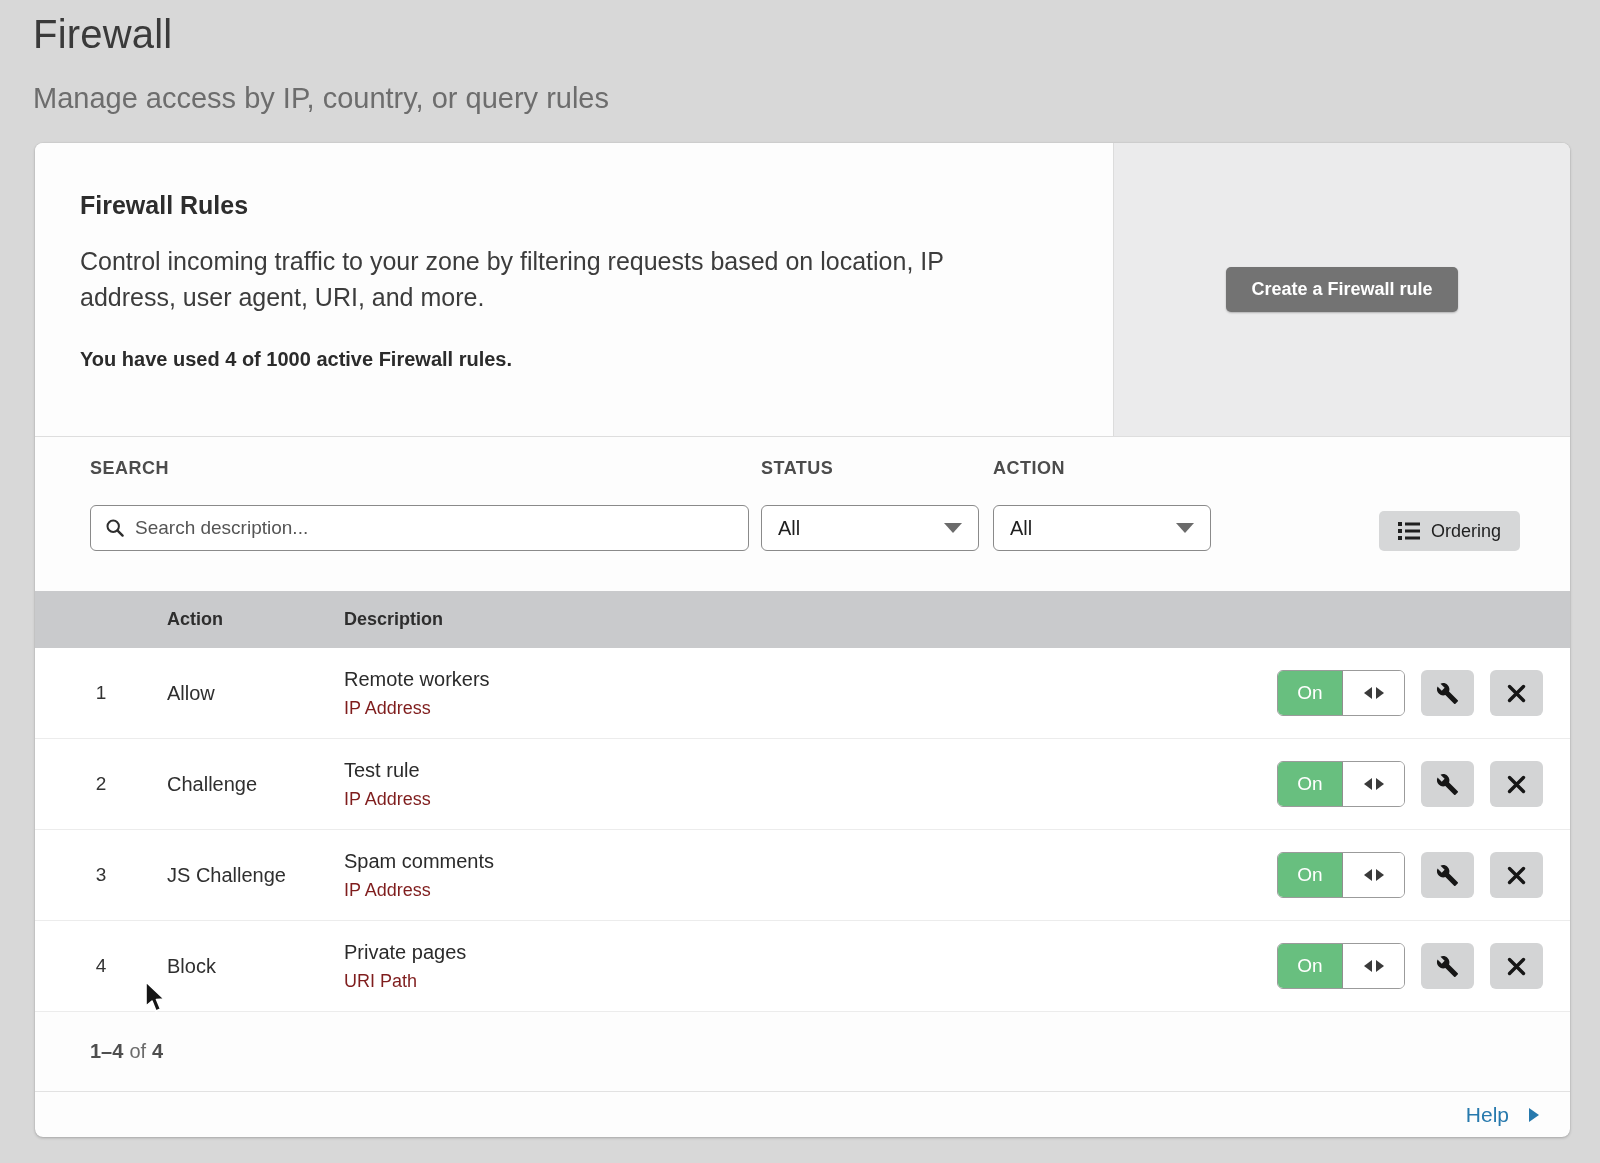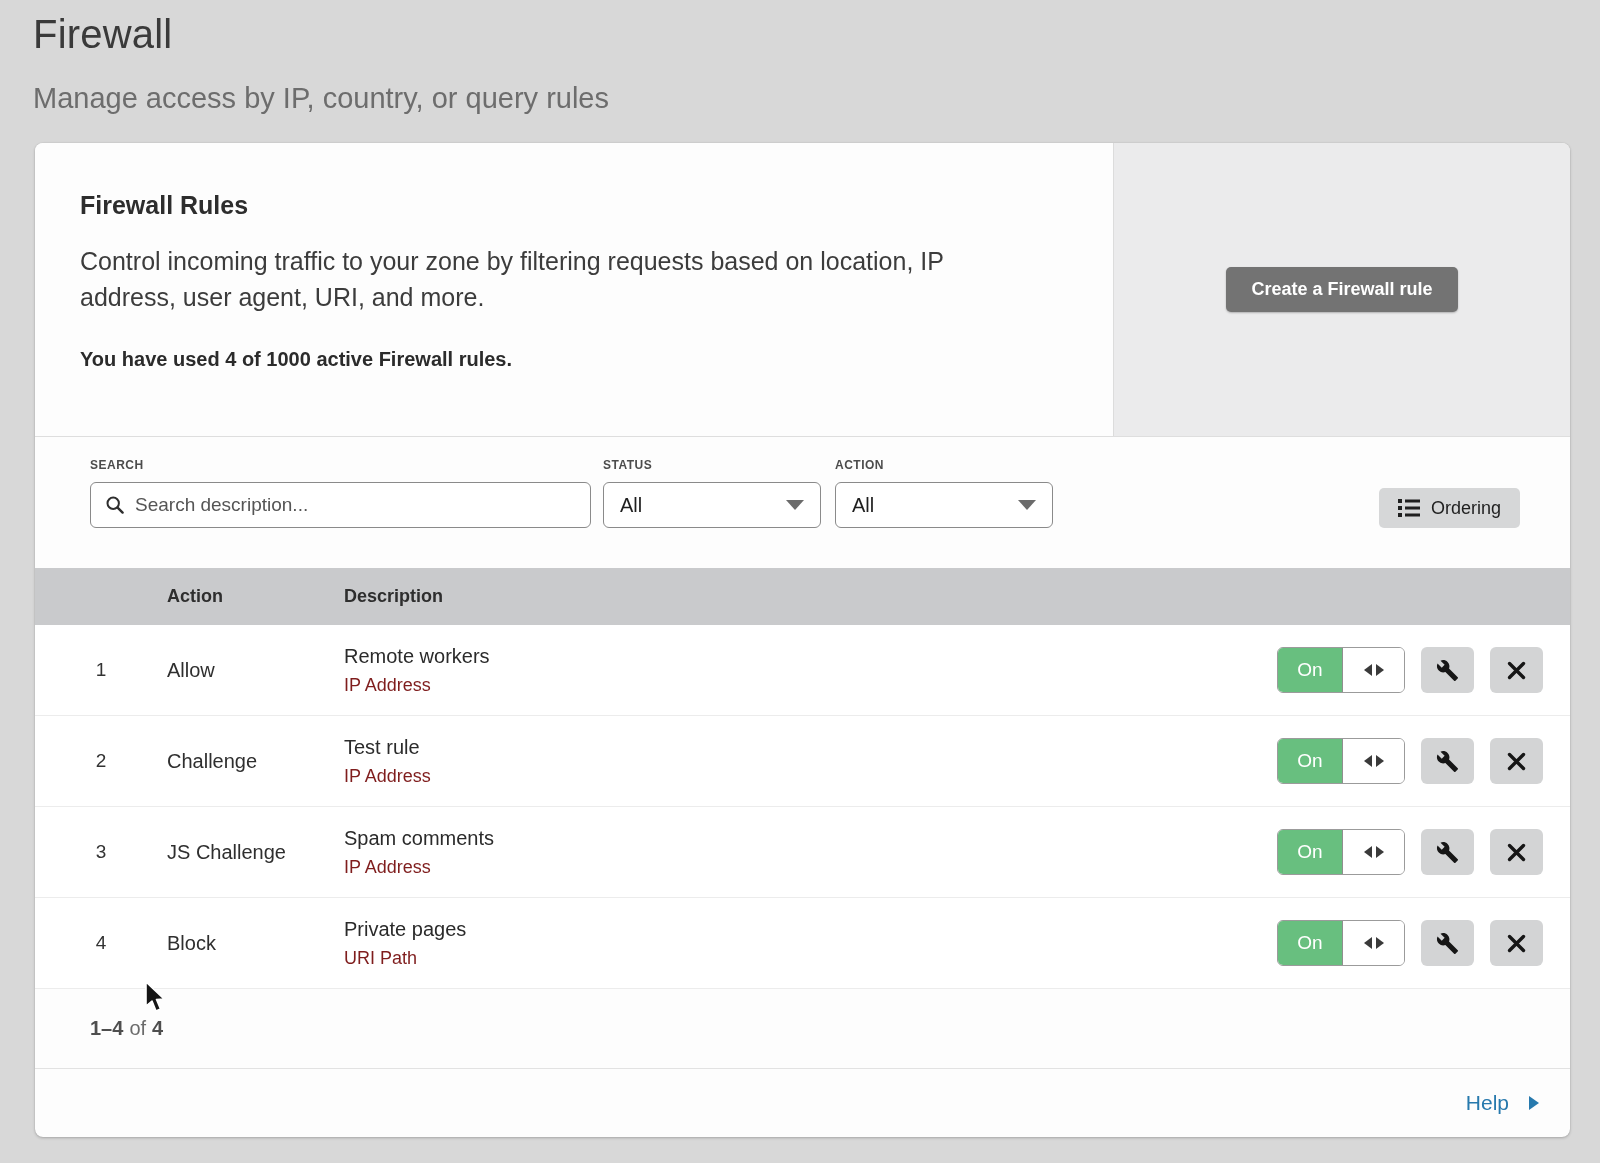--- a/index.html
+++ b/index.html
@@ -36,23 +36,23 @@
   }
   .create-btn {
     background:#737373; color:#ffffff; border:none; border-radius:5px;
     font-family:inherit; font-size:18px; font-weight:600;
     padding:12px 25px; cursor:pointer; box-shadow:0 1px 2px rgba(0,0,0,0.25);
   }
 
   
   .filters { display:flex; align-items:flex-end; padding:21px 50px 40px 55px; flex:0 0 auto; }
   .filter-group { display:flex; flex-direction:column; }
-  .filter-label { font-size:12px; font-weight:700; letter-spacing:0.5px; color:#4c4c4c; margin-bottom:10px; }
+  .filter-label { font-size:18px; font-weight:700; letter-spacing:0.5px; color:#4c4c4c; margin-bottom:26px; }
   .search-box {
-    width:501px; height:46px; background:#fff; border:1px solid #8a8a8a; border-radius:6px;
+    width:659px; height:46px; background:#fff; border:1px solid #8a8a8a; border-radius:6px;
     display:flex; align-items:center; padding:0 14px; margin-right:12px;
   }
   .search-box input {
     flex:1; border:none; outline:none; background:transparent;
     font-family:inherit; font-size:19px; color:#444; margin-left:10px;
   }
   .search-box input::placeholder { color:#555; opacity:1; }
   .select-box {
     width:218px; height:46px; background:#fff; border:1px solid #8a8a8a; border-radius:6px;
     display:flex; align-items:center; justify-content:space-between;

